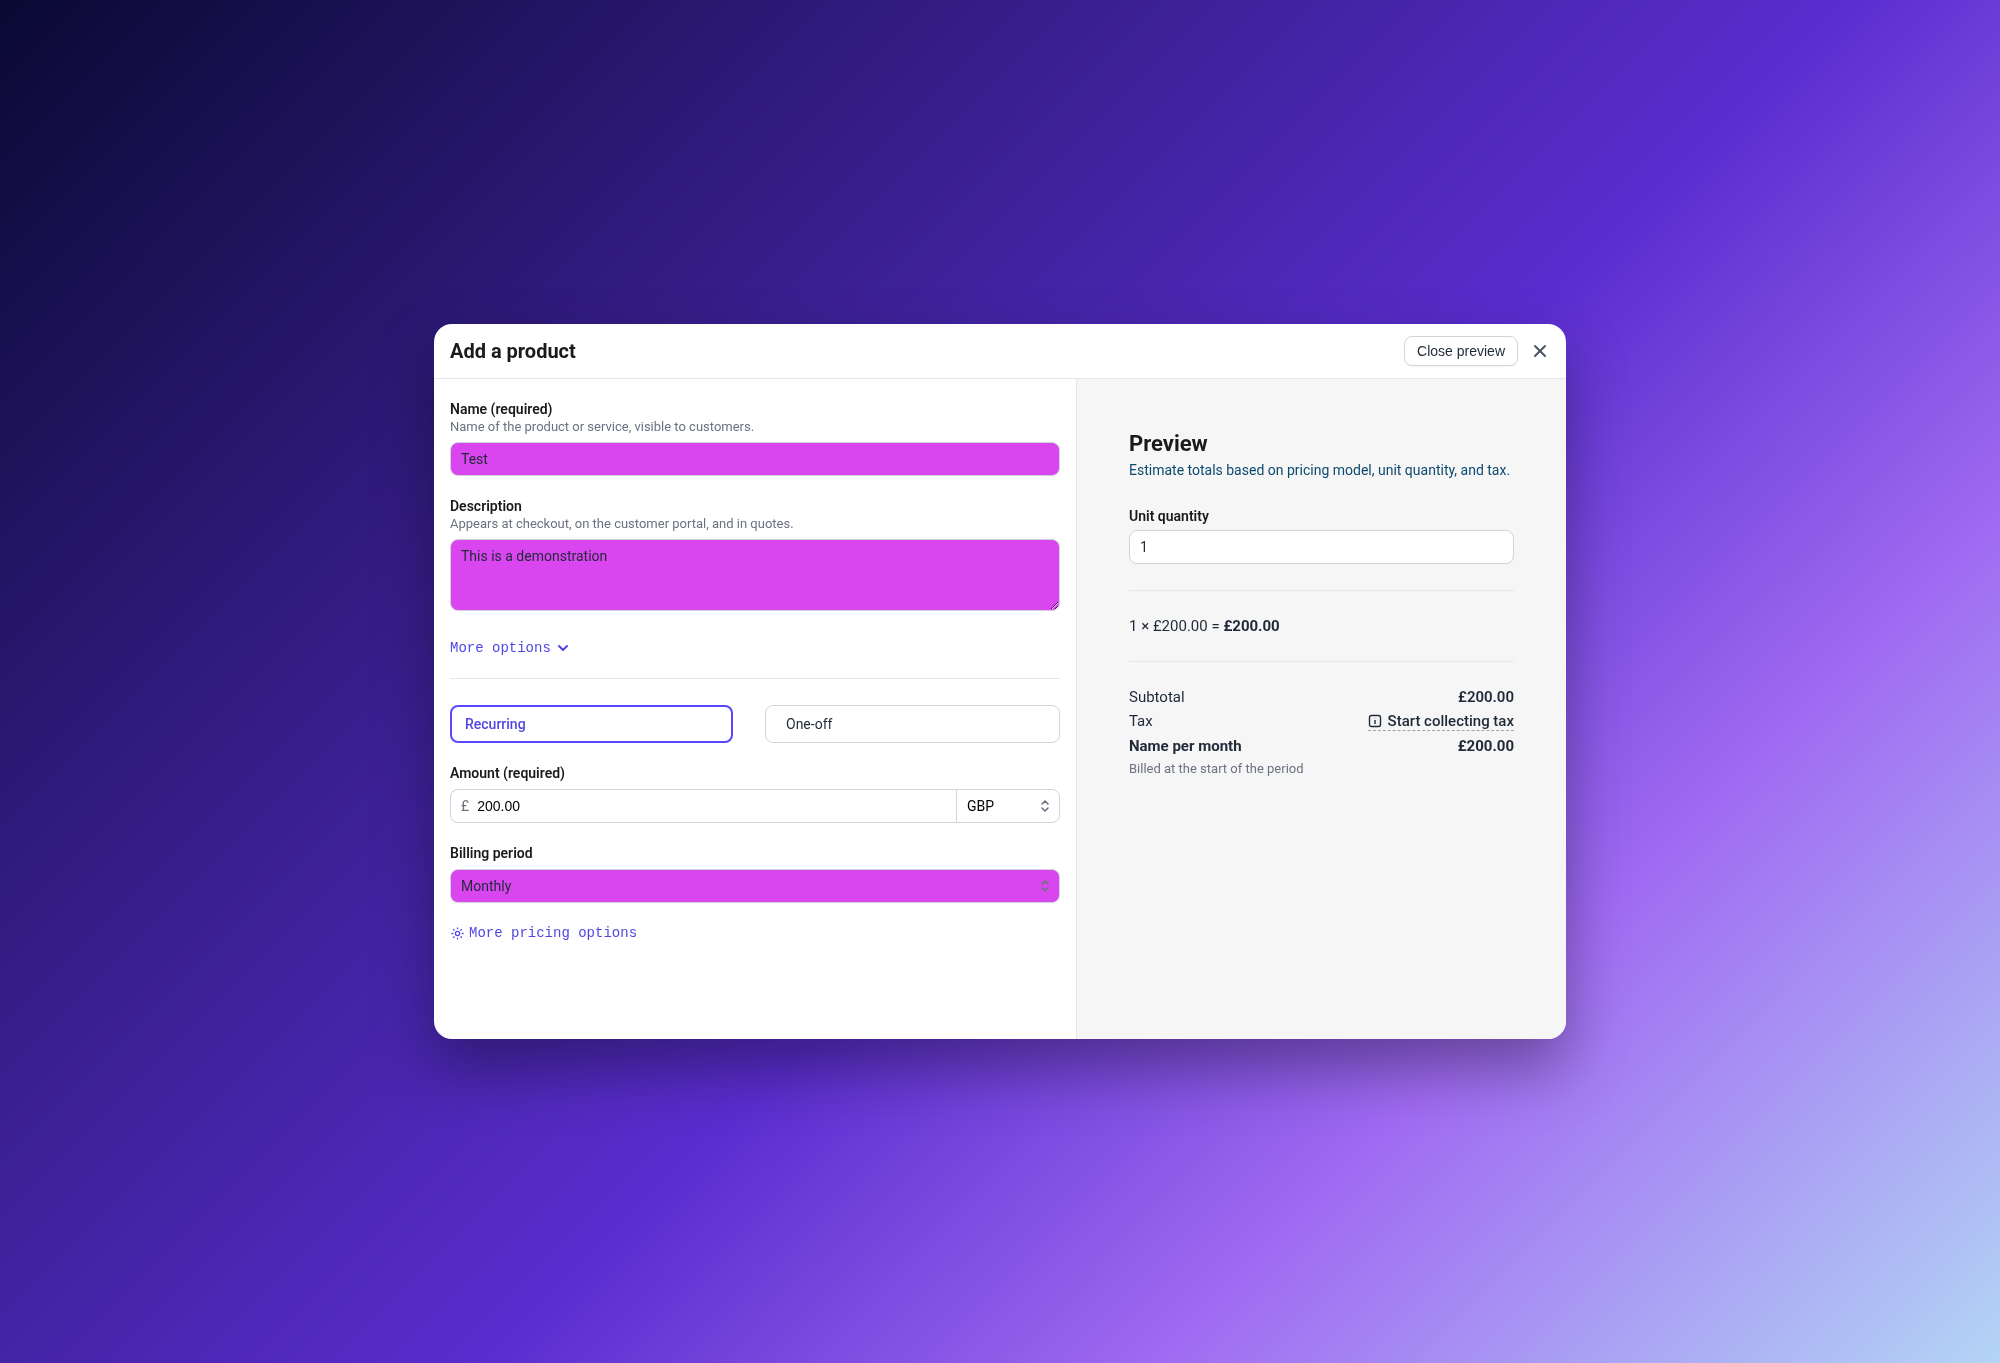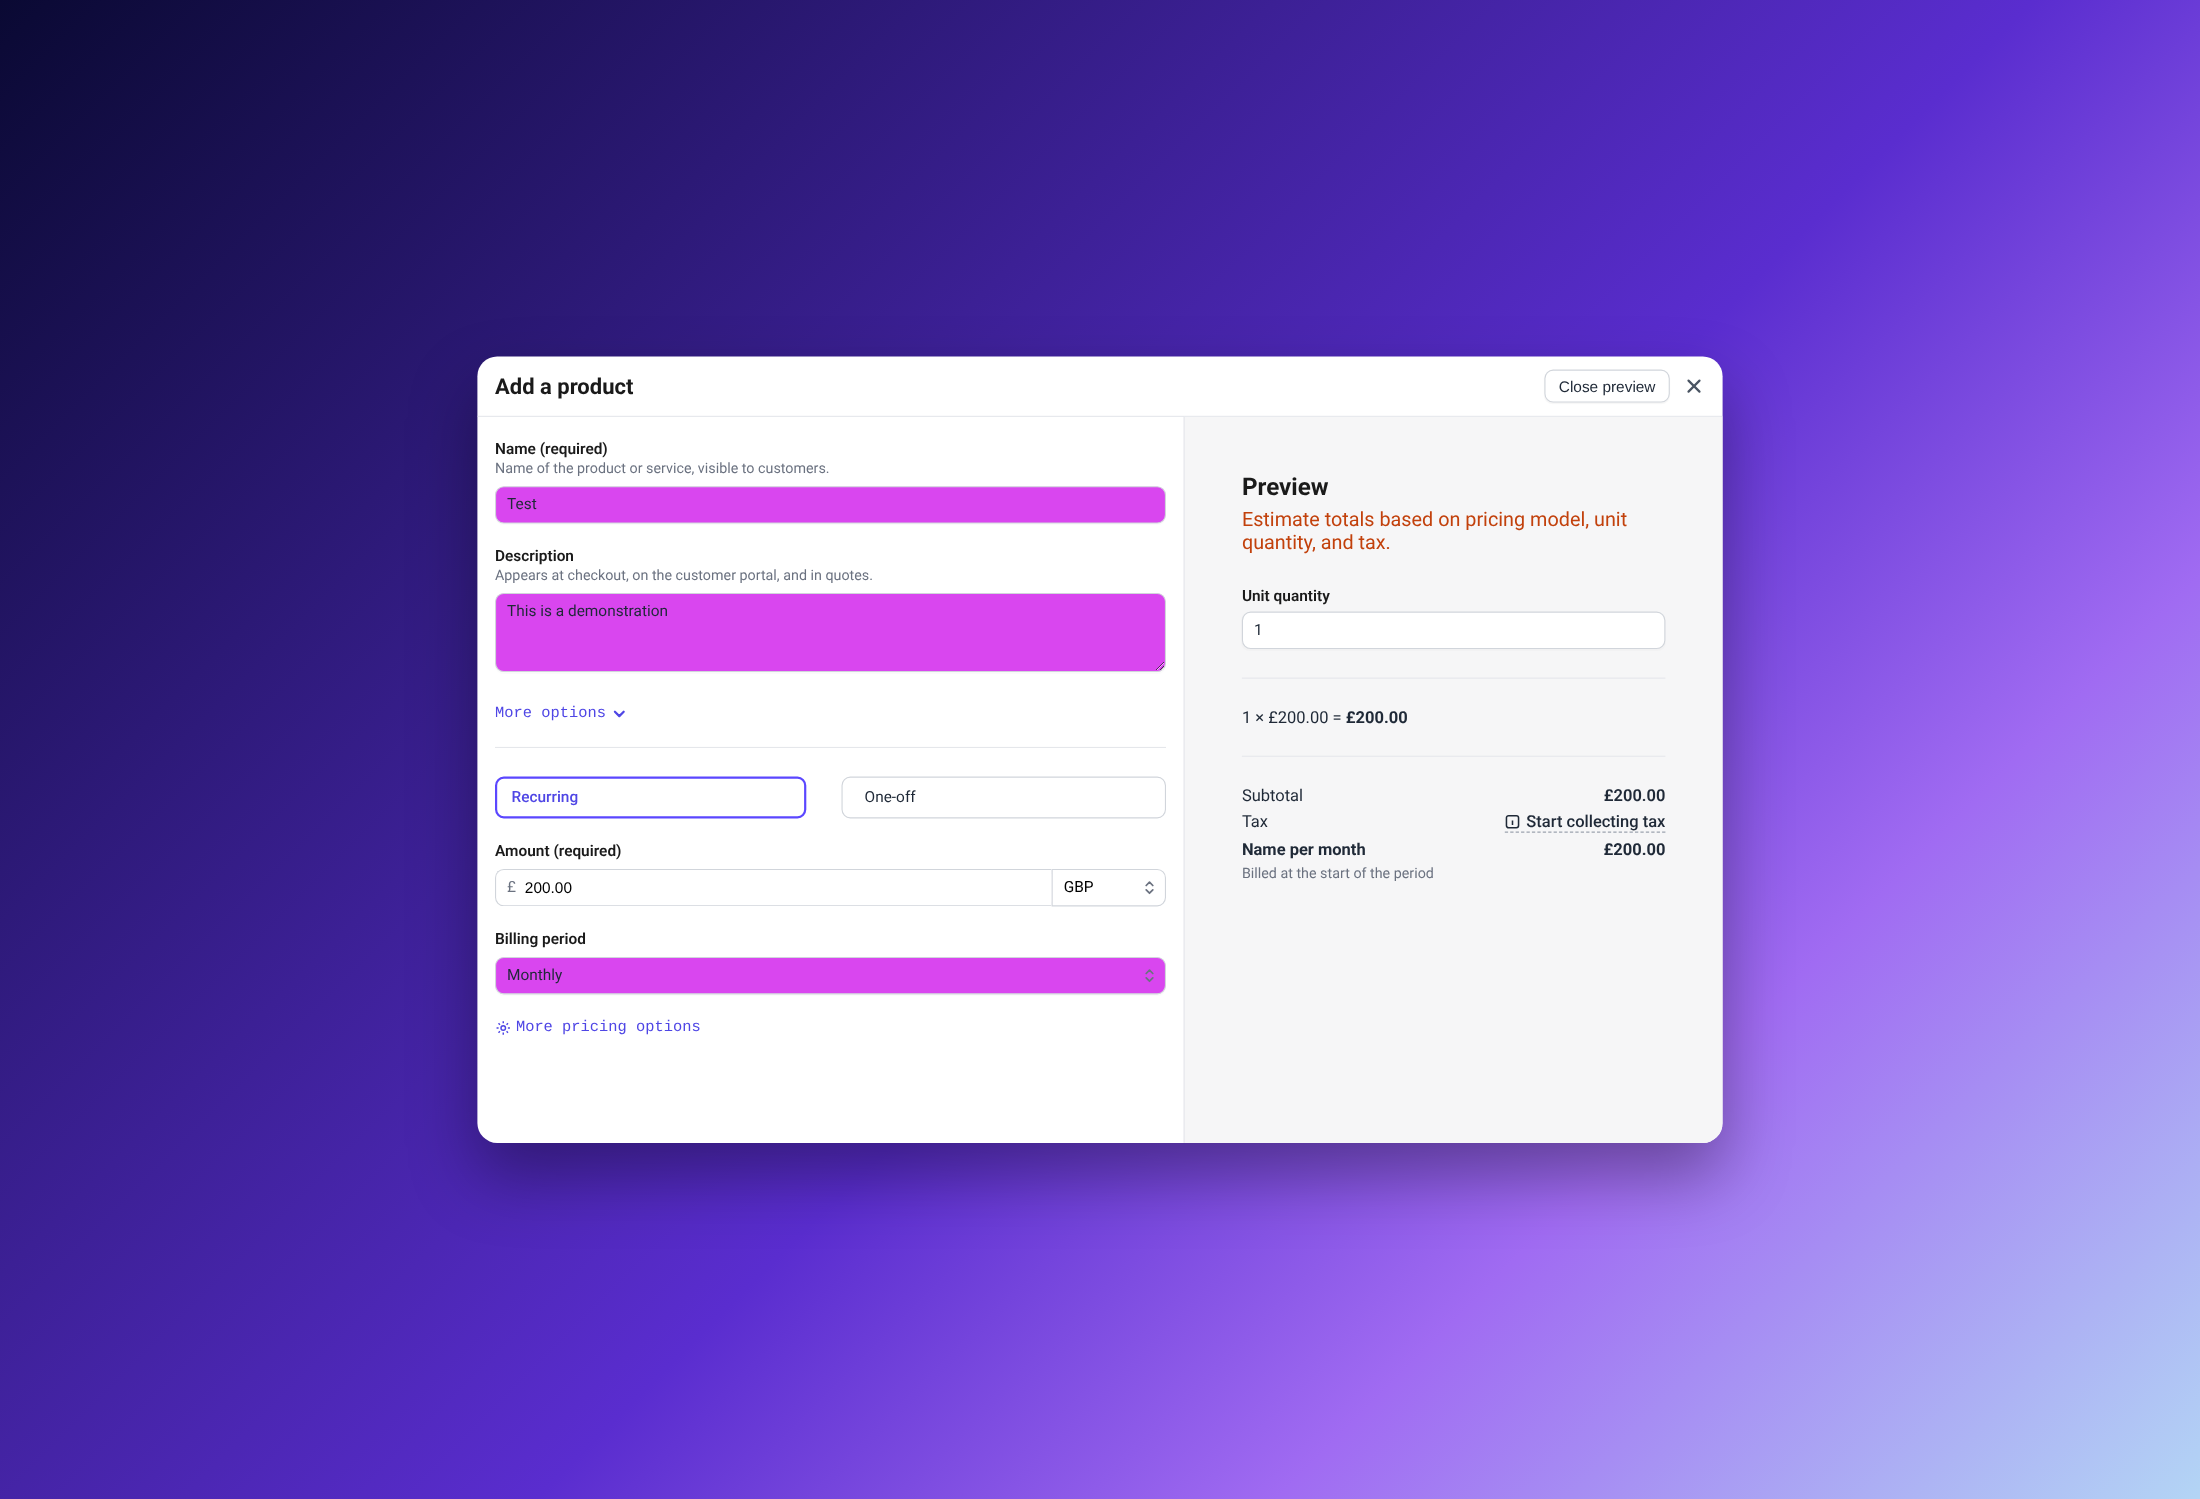--- a/index.html
+++ b/index.html
@@ -192,22 +192,22 @@
     pointer-events: none;
     color: #6b7280;
   }
   .preview-title {
     font-size: 22px;
     font-weight: 700;
     color: #1a1a1a;
     margin-bottom: 6px;
   }
   .preview-help {
-    font-size: 18px;
-    color: #c2410c;
+    font-size: 14px;
+    color: #0c4a6e;
     margin-bottom: 30px;
   }
   .preview-pane .field-label { margin-bottom: 6px; }
   .preview-pane .input { background: #fff; }
   .preview-pane hr {
     border: none;
     border-top: 1px solid #e5e7eb;
     margin: 26px 0;
   }
   .calc-line {

